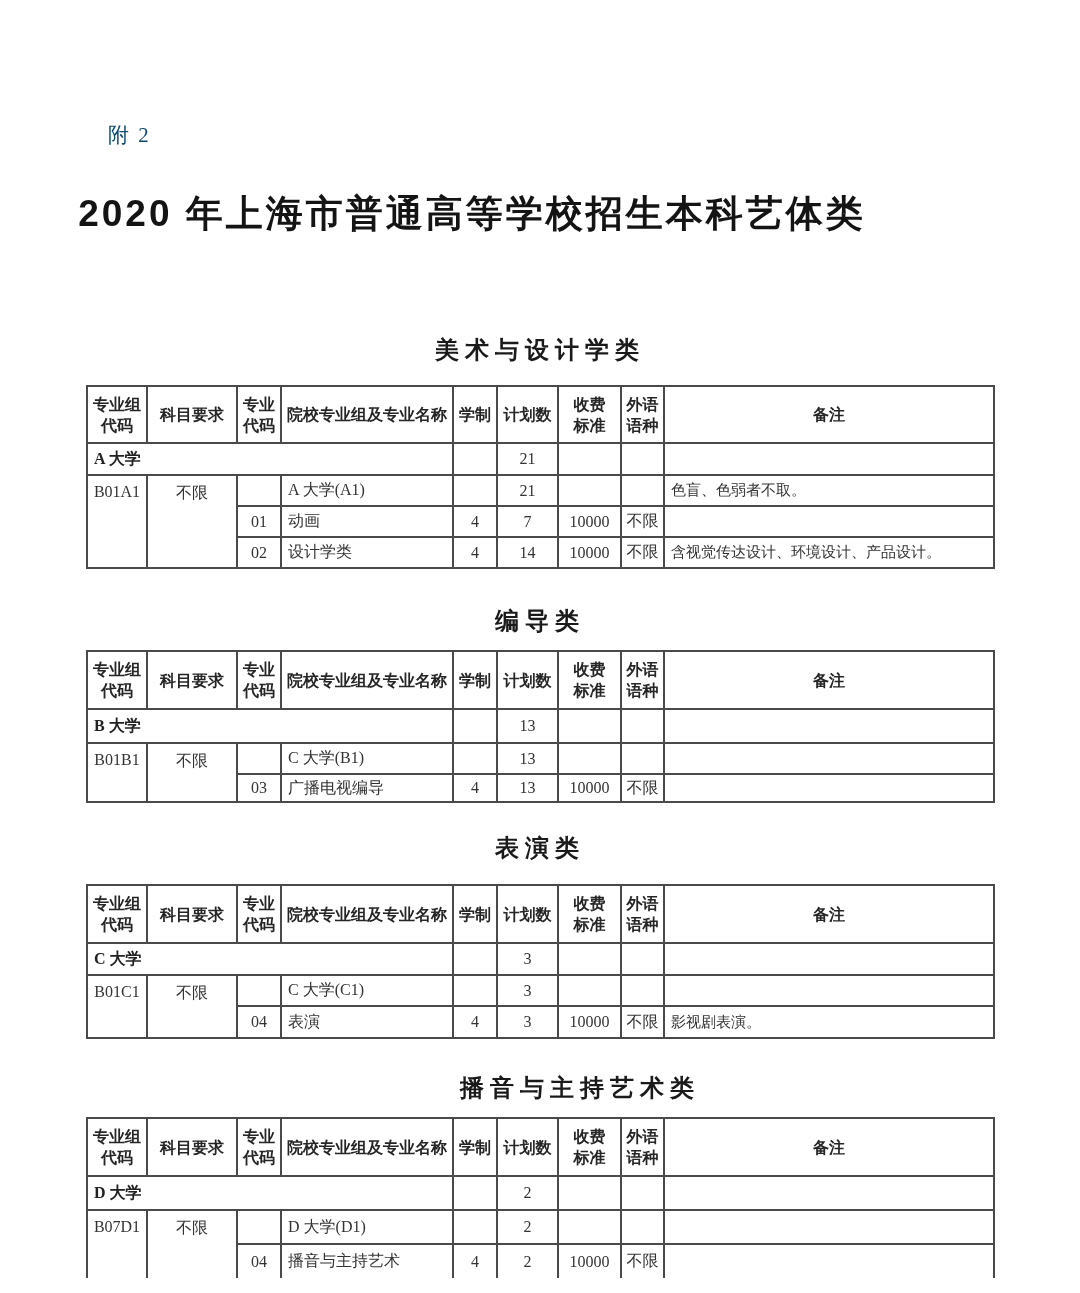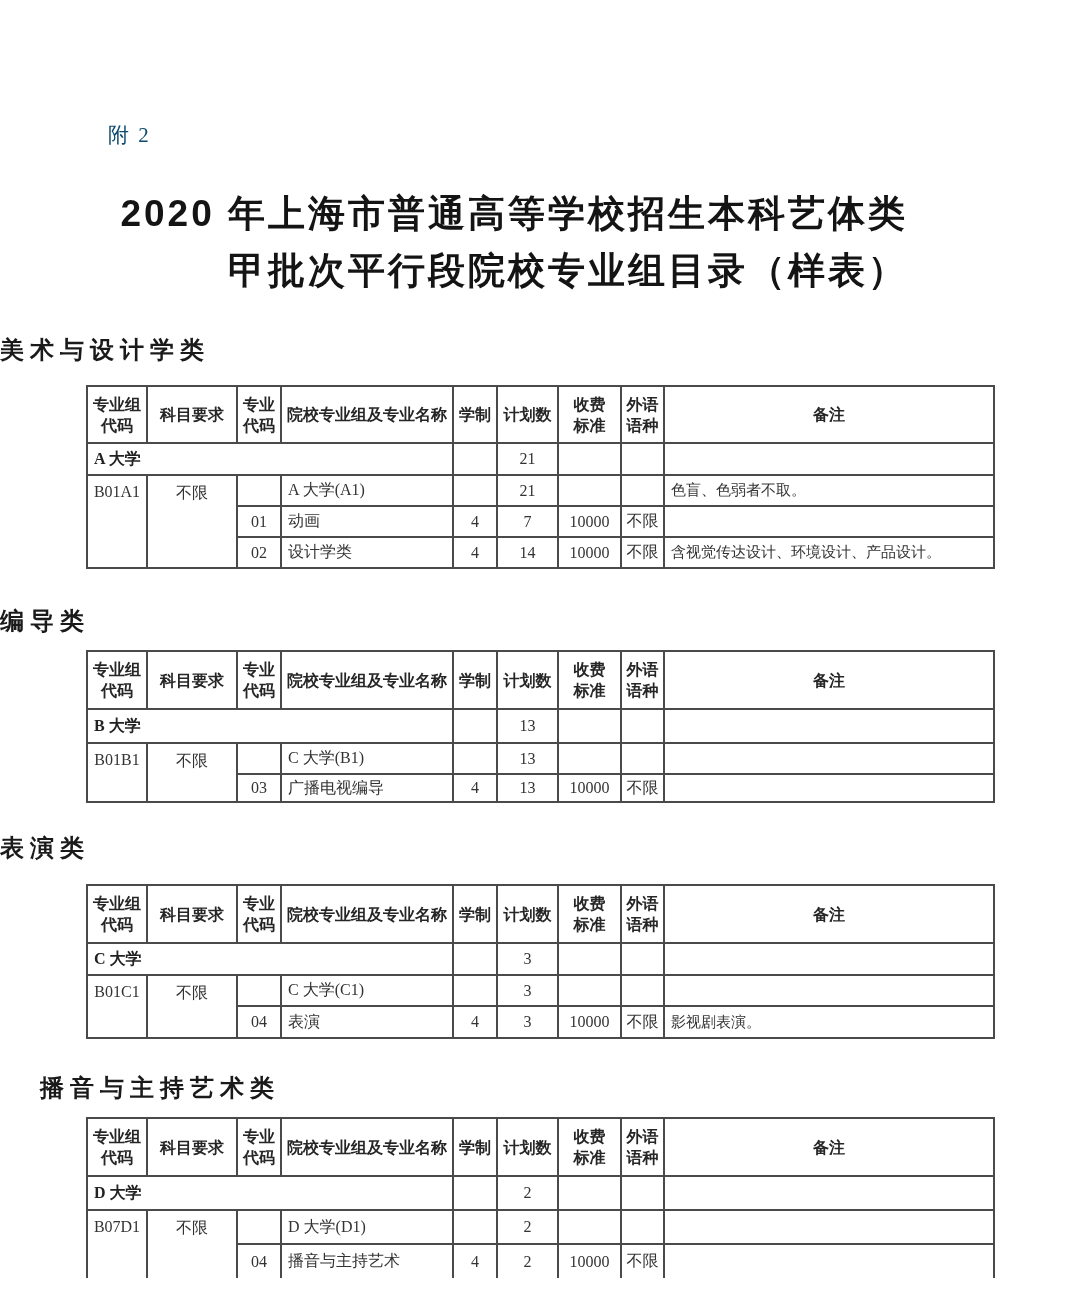--- a/index.html
+++ b/index.html
@@ -6,29 +6,29 @@
   .page {
     position:relative; width:1080px; height:1293px; margin:0 auto;
     background:#ffffff; overflow:hidden;
     font-family:"Liberation Serif","DejaVu Serif",serif; color:#2e2e2e;
   }
   .attach {
     position:absolute; left:108px; top:121px;
     font-size:21px; color:#0c4a6e; letter-spacing:2px;
   }
   .doc-title {
-    position:absolute; left:0; width:908px; text-align:right;
+    position:absolute; left:18px; width:908px; text-align:center;
     font-family:"Liberation Sans","DejaVu Sans",sans-serif;
     font-weight:700; font-size:37px; line-height:44px;
     letter-spacing:3px; color:#141414; white-space:nowrap;
   }
   .t1 { top:192px; }
   .t2 { top:249px; }
   .sec-title {
-    position:absolute; left:0; width:1080px; 
+    position:absolute; left:0; width:1080px; text-align:center;
     font-family:"Liberation Sans","DejaVu Sans",sans-serif;
     font-weight:700; font-size:24px; line-height:28px;
     letter-spacing:6px; color:#1a1a1a; white-space:nowrap;
   }
   .st1 { top:336px; }
   .st2 { top:607px; }
   .st3 { top:834px; }
   .st4 { top:1074px;margin-left:40px; }
   table.doc-table {
     position:absolute; left:86px; width:907px;
@@ -56,21 +56,20 @@
   table.cut td.vspan { border-bottom:0;text-align:center; }
 </style>
 </head>
 <body>
 
 <div class="page">
 
   <div class="attach">附 2</div>
 
   <div class="doc-title t1">2020 年上海市普通高等学校招生本科艺体类</div>
-  <div class="doc-title t2">甲批次平行段院校专业组目录（样表）</div>
 
   <div class="sec-title st1">美术与设计学类</div>
 
   <table class="doc-table tb1">
     <colgroup>
       <col style="width:60px">
         <col style="width:90px">
         <col style="width:44px">
         <col style="width:172px">
       <col style="width:44px">

